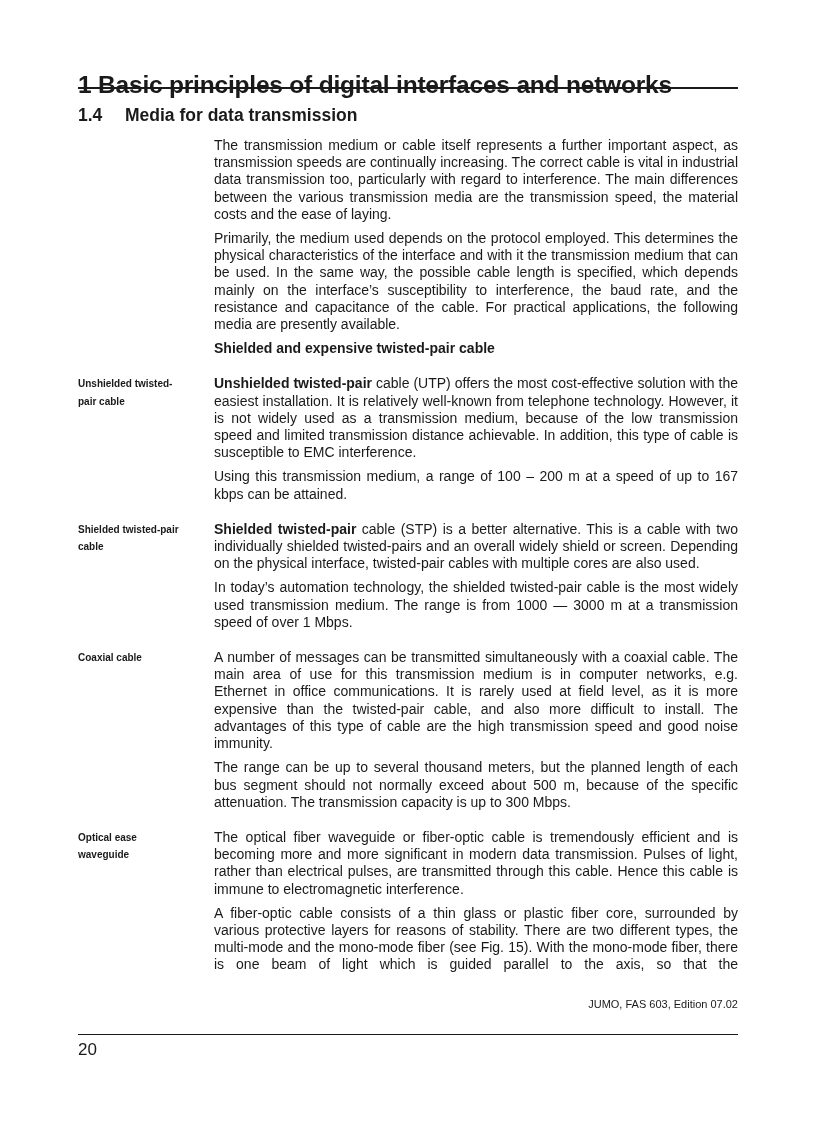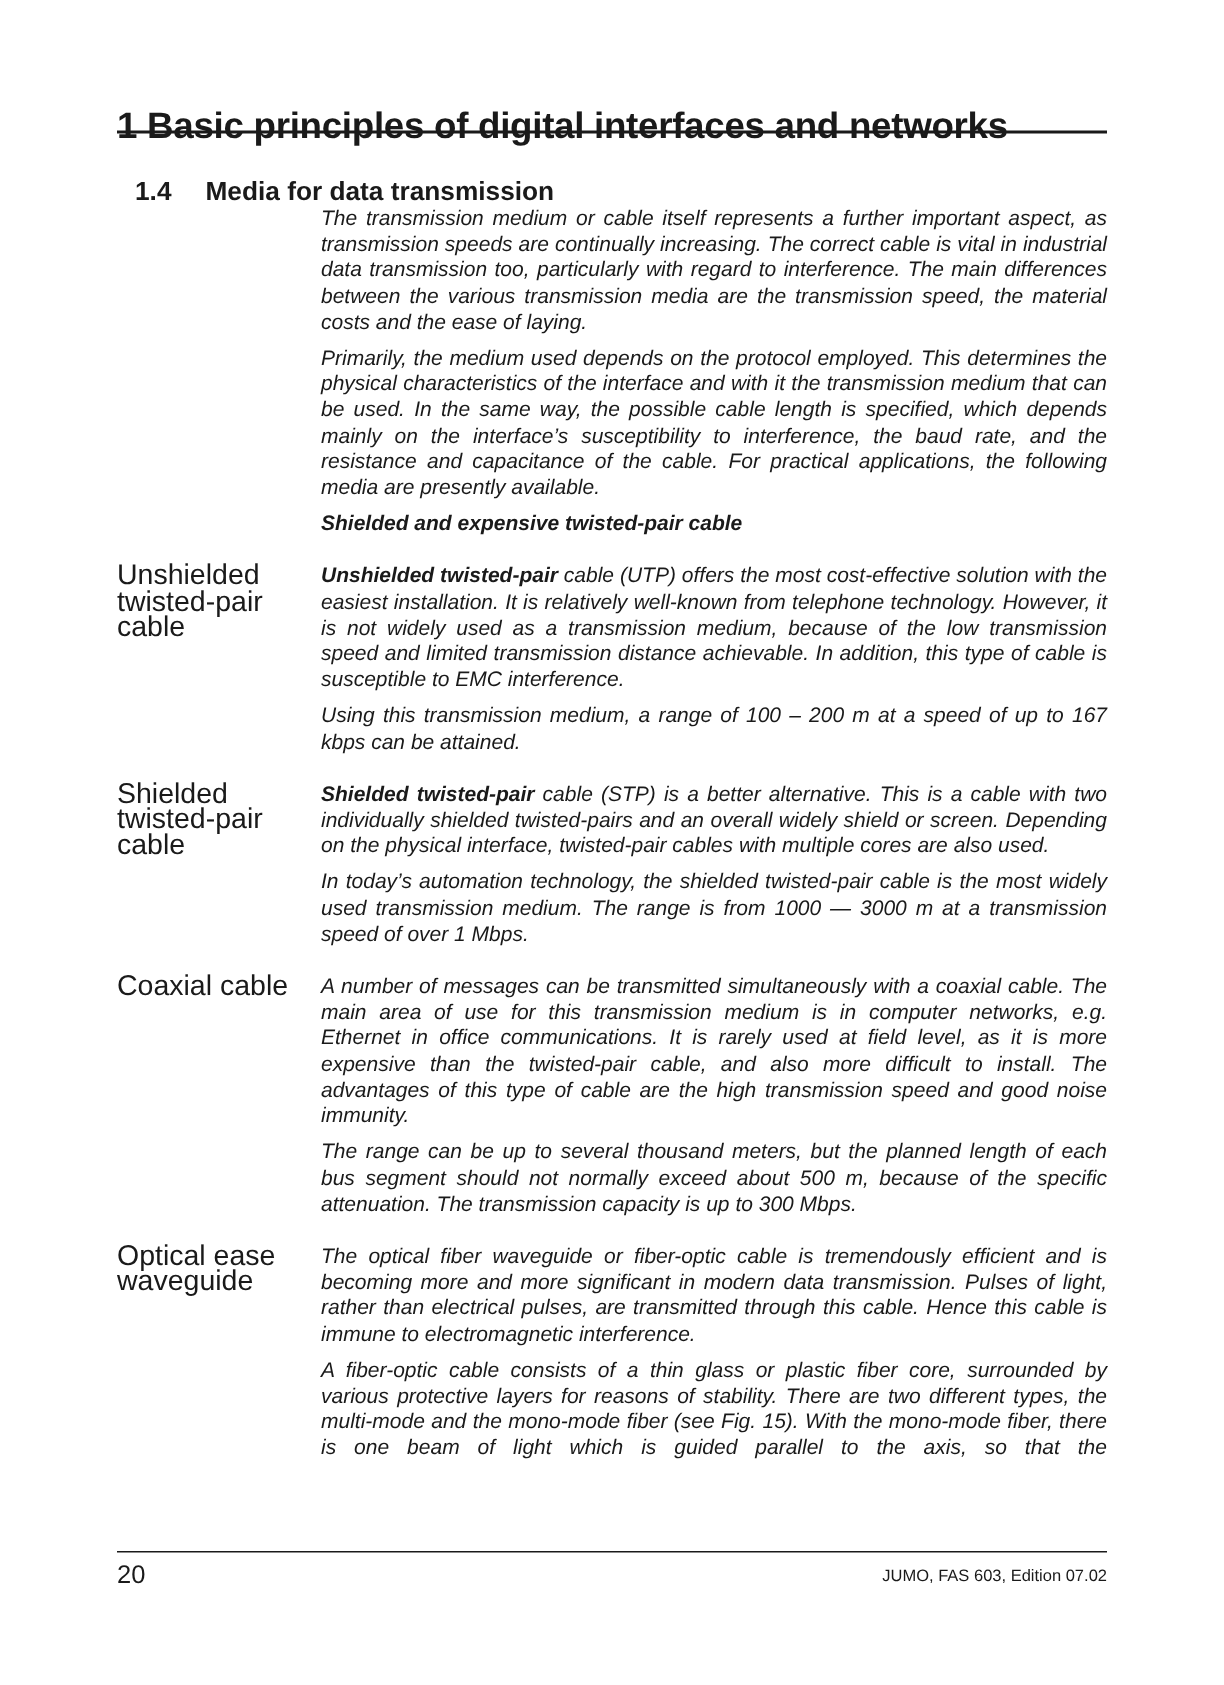--- a/index.html
+++ b/index.html
@@ -1,32 +1,32 @@
 <!DOCTYPE html>
 <html><head>
 <meta charset="utf-8">
 <style>
   html, body { margin: 0; padding: 0; background: #ffffff; }
   body { width: 816px; height: 1123px; position: relative; overflow: hidden;
          font-family: "Liberation Sans", sans-serif; color: #1a1a1a; }
   .chapter-title { position: absolute; left: 78px; top: 70px; width: 660px;
          font-size: 24.5px; font-weight: bold; letter-spacing: -0.2px; margin: 0; line-height: 30px; }
   .chapter-rule { position: absolute; left: 78px; top: 87px; width: 660px; height: 2px; background: #1a1a1a; }
-  .section-title { position: absolute; left: 78px; top: 104px; font-size: 17.5px; font-weight: bold; margin: 12px; line-height: 22px; }
+  .section-title { position: absolute; left: 78px; top: 104px; font-size: 17.5px; font-weight: bold; margin: 0; line-height: 22px; }
   .section-title .num { display: inline-block; width: 47px; }
   .content { position: absolute; left: 78px; top: 137px; width: 660px; }
   .row { display: flex; }
-  .side { width: 136px; flex: 0 0 136px; font-weight: normal; font-size: 19px; line-height: 17.2px; }
+  .side { width: 136px; flex: 0 0 136px; font-weight: bold; font-size: 10px; line-height: 17.2px; }
   .main { flex: 1; }
-  p { margin: 0 0 7px 0; font-size: 14px; line-height: 17.2px; text-align: justify; font-style: italic; }
+  p { margin: 0 0 7px 0; font-size: 14px; line-height: 17.2px; text-align: justify; }
   .subhead { font-weight: bold; margin-bottom: 18px; }
   .block { margin-bottom: 18px; }
   .footer-rule { position: absolute; left: 78px; top: 1034px; width: 660px; height: 1px; background: #1a1a1a; }
   .page-num { position: absolute; left: 78px; top: 1040px; font-size: 17px; text-align: right; }
-  .footer-info { position: absolute; right: 78px; top: 1045px; font-size: 11px; }
+  .footer-info { position: absolute; right: 78px; top: 998px; font-size: 11px; }
 </style>
 </head>
 <body>
 
 <h1 class="chapter-title">1 Basic principles of digital interfaces and networks</h1>
 <div class="chapter-rule"></div>
 
 <h2 class="section-title">
   <span class="num">1.4</span><span>Media for data transmission</span>
 </h2>

